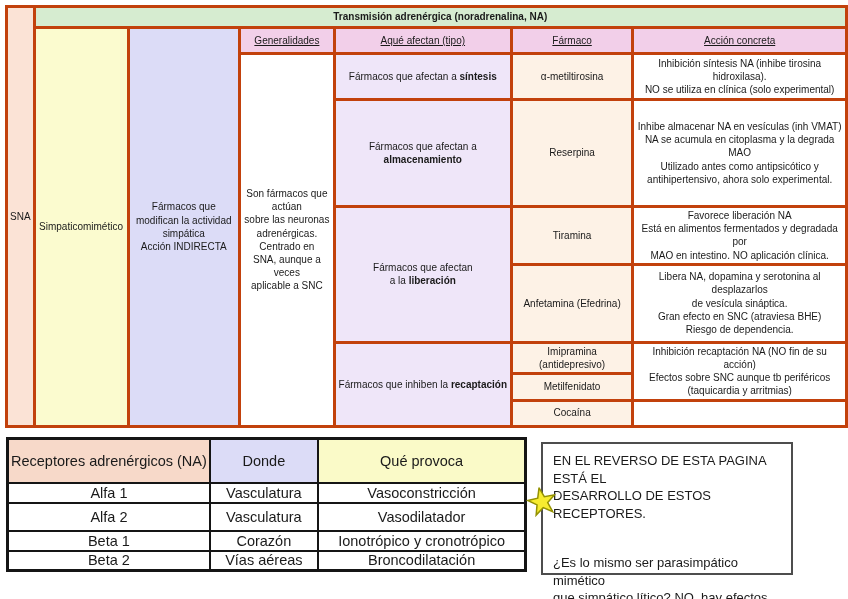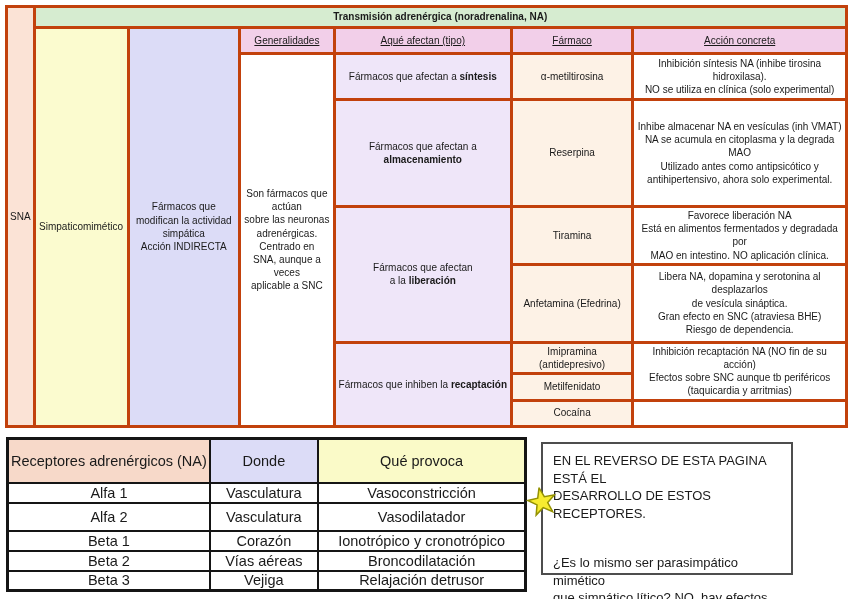--- a/index.html
+++ b/index.html
@@ -165,25 +165,20 @@
     <tr style="height:20px">
       <td>Beta 1</td>
       <td>Corazón</td>
       <td>Ionotrópico y cronotrópico</td>
     </tr>
     <tr style="height:20px">
       <td>Beta 2</td>
       <td>Vías aéreas</td>
       <td>Broncodilatación</td>
     </tr>
-    <tr style="height:20px">
-      <td>Beta 3</td>
-      <td>Vejiga</td>
-      <td>Relajación detrusor</td>
-    </tr>
   </tbody>
     </table>
 
   <div class="note">
     <p class="p1">EN EL REVERSO DE ESTA PAGINA ESTÁ EL
 DESARROLLO DE ESTOS RECEPTORES.</p>
     <p class="p2">¿Es lo mismo ser parasimpático mimético
 que simpático lítico? NO, hay efectos que
 solo se consigue con uno u otro (frecuencia
 cardiaca)</p>

